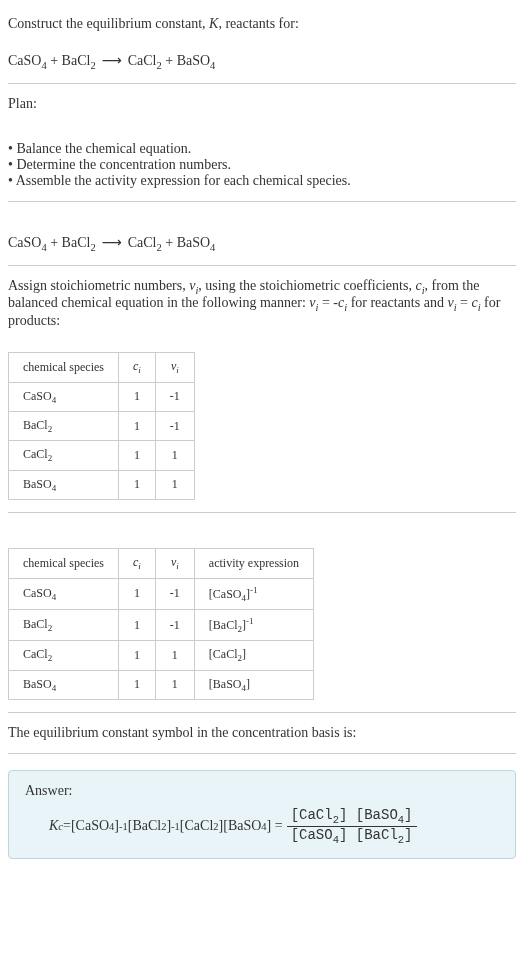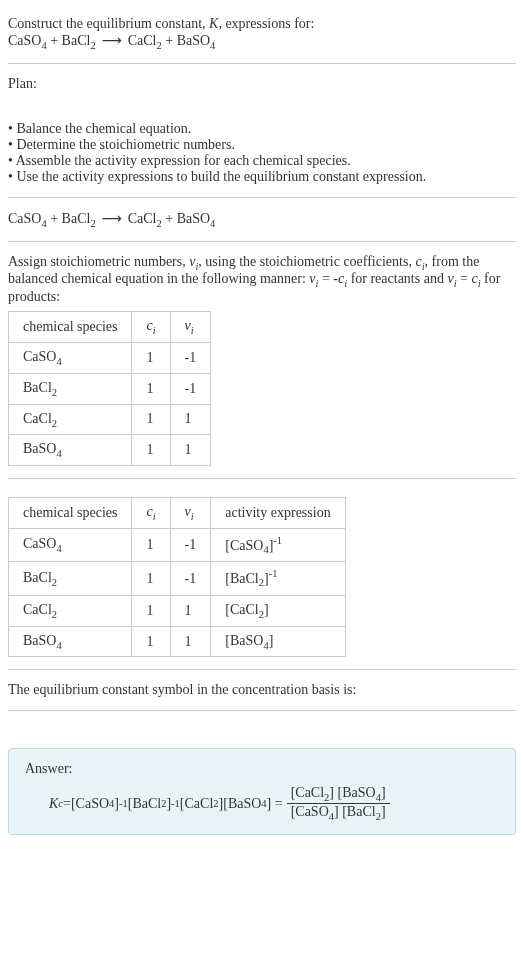--- a/index.html
+++ b/index.html
@@ -19,64 +19,65 @@
       padding: 8px 0;
     }
     .divider {
       border-top: 1px solid #ccc;
       margin: 4px 0;
     }
     .italic {
       font-style: italic;
     }
     .equation {
-      margin-top: 0;
+      margin-top: 20px;
     }
     sub {
       font-size: 0.75em;
       vertical-align: sub;
     }
     sup {
       font-size: 0.75em;
       vertical-align: super;
     }
     .arrow {
       margin: 0 6px;
     }
     table {
       border-collapse: collapse;
-      margin-top: 6px;
-      font-size: 14px;
+      margin-top: 23px;
+      font-size: 12px;
     }
     th, td {
       border: 1px solid #ccc;
       padding: 6px 14px;
       text-align: left;
     }
     th {
       font-weight: normal;
     }
     .col-c, .col-v {
-      text-align: left;
+      text-align: center;
     }
     .answer-box {
       background: #e8f4f8;
       border: 1px solid #b8d8e0;
       border-radius: 4px;
       padding: 12px 16px;
-      margin-top: 25px;
+      margin-top: 4px;
     }
     .answer-label {
       margin-bottom: 8px;
     }
     .frac {
       display: inline-block;
       text-align: center;
       vertical-align: middle;
       margin: 0 4px;
+      font-family: Liberation Mono, monospace;
     }
     .frac .num {
       display: block;
       border-bottom: 1px solid #333;
       padding: 0 4px;
     }
     .frac .den {
       display: block;
       padding: 0 4px;
     }
@@ -93,36 +94,35 @@
     }
     ul li::before {
       content: "• ";
     }
   </style>
 </head>
 <body>
 
 <div class="section">
   <div>
-    <span>Construct the equilibrium constant, </span><span class="italic">K</span><span>, expressions for:</span>
+    <span>Construct the equilibrium constant, </span><span class="italic">K</span><span>, reactants for:</span>
   </div>
   <div class="equation">
     <span>CaSO</span><sub>4</sub><span> + </span><span>BaCl</span><sub>2</sub><span class="arrow">⟶</span><span>CaCl</span><sub>2</sub><span> + </span><span>BaSO</span><sub>4</sub>
   </div>
 </div>
 
 <div class="divider"></div>
 
 <div class="section">
   <div>Plan:</div>
   <ul>
     <li>Balance the chemical equation.</li>
-    <li>Determine the stoichiometric numbers.</li>
+    <li>Determine the concentration numbers.</li>
     <li>Assemble the activity expression for each chemical species.</li>
-    <li>Use the activity expressions to build the equilibrium constant expression.</li>
   </ul>
 </div>
 
 <div class="divider"></div>
 
 <div class="section">
   <div class="equation">
     <span>CaSO</span><sub>4</sub><span> + </span><span>BaCl</span><sub>2</sub><span class="arrow">⟶</span><span>CaCl</span><sub>2</sub><span> + </span><span>BaSO</span><sub>4</sub>
   </div>
 </div>

